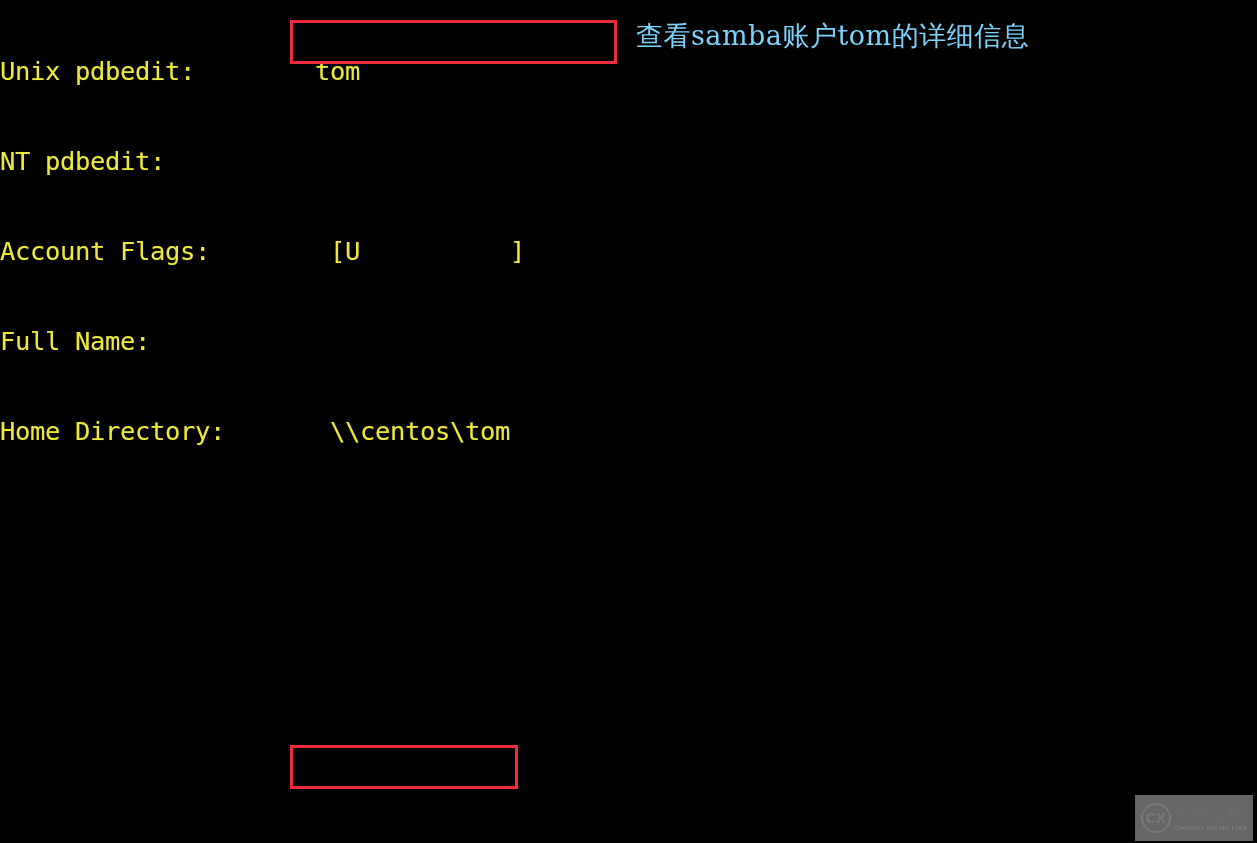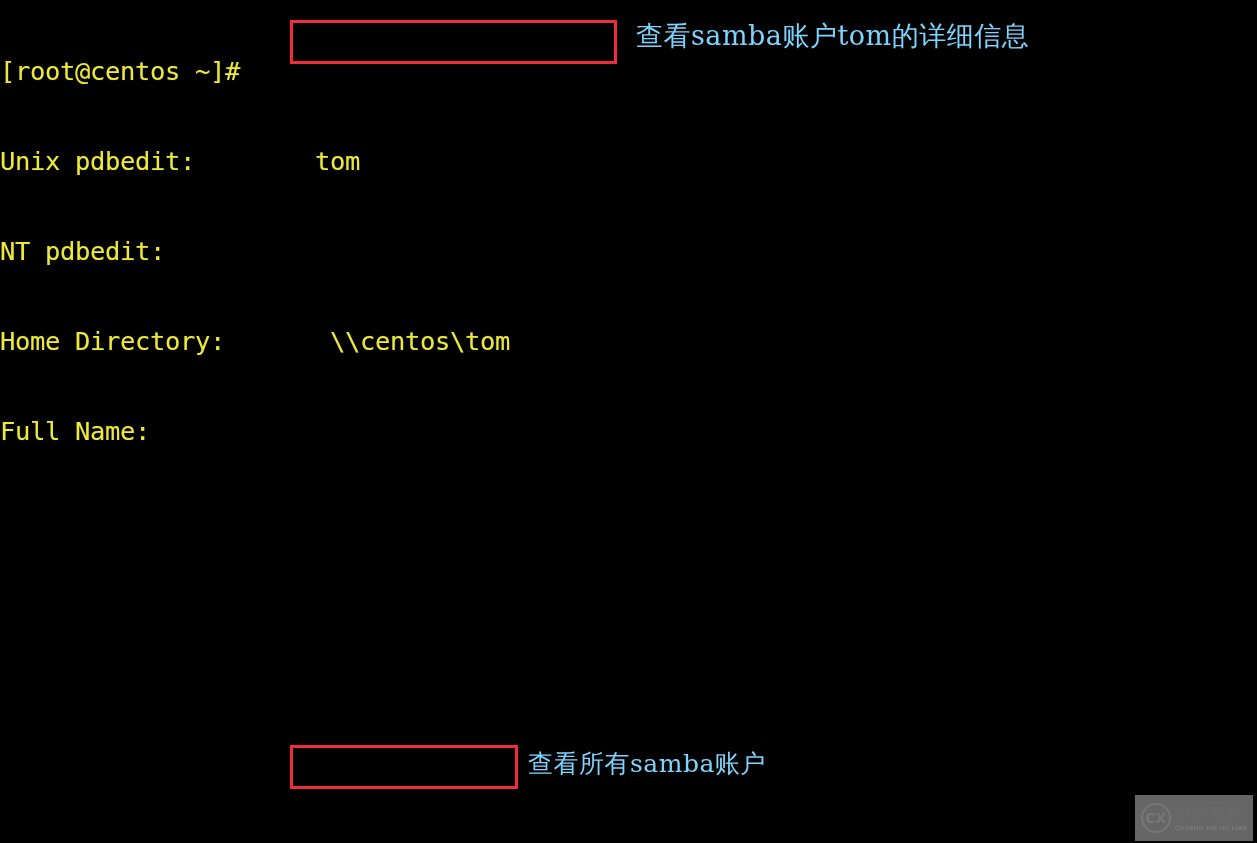--- a/index.html
+++ b/index.html
@@ -110,25 +110,25 @@
     letter-spacing: 0.4px;
     margin-top: 2px;
   }
 </style>
 </head>
 <body>
 
 <div id="screen">
 
   <div id="terminal">
-    <span class="tline">[root@centos ~]#</span>
     <span class="tline">Unix pdbedit:        tom</span>
     <span class="tline">NT pdbedit:</span>
+    <span class="tline">Account Flags:        [U          ]</span>
+    <span class="tline">Full Name:</span>
     <span class="tline">Home Directory:       \\centos\tom</span>
-    <span class="tline">Full Name:</span>
     
     
     
     
     
     
     
     
     
     
@@ -142,21 +142,20 @@
     
     
   </div>
 
   <div class="redbox" style="left:290px; top:20px; width:327px; height:44px;"></div>
 
   <div class="redbox" style="left:290px; top:745px; width:228px; height:44px;"></div>
 
   <div class="note" style="left:636px; top:21px;">查看samba账户tom的详细信息</div>
 
-  <div class="note small" style="left:528px; top:749px;">查看所有samba账户</div>
 
   <div id="watermark">
     <div class="wm-logo">CX</div>
     <div class="wm-text">
       <span class="wm-cn">创新互联</span>
       <span class="wm-en">CHUANG XIN HU LIAN</span>
     </div>
   </div>
 
 </div>

